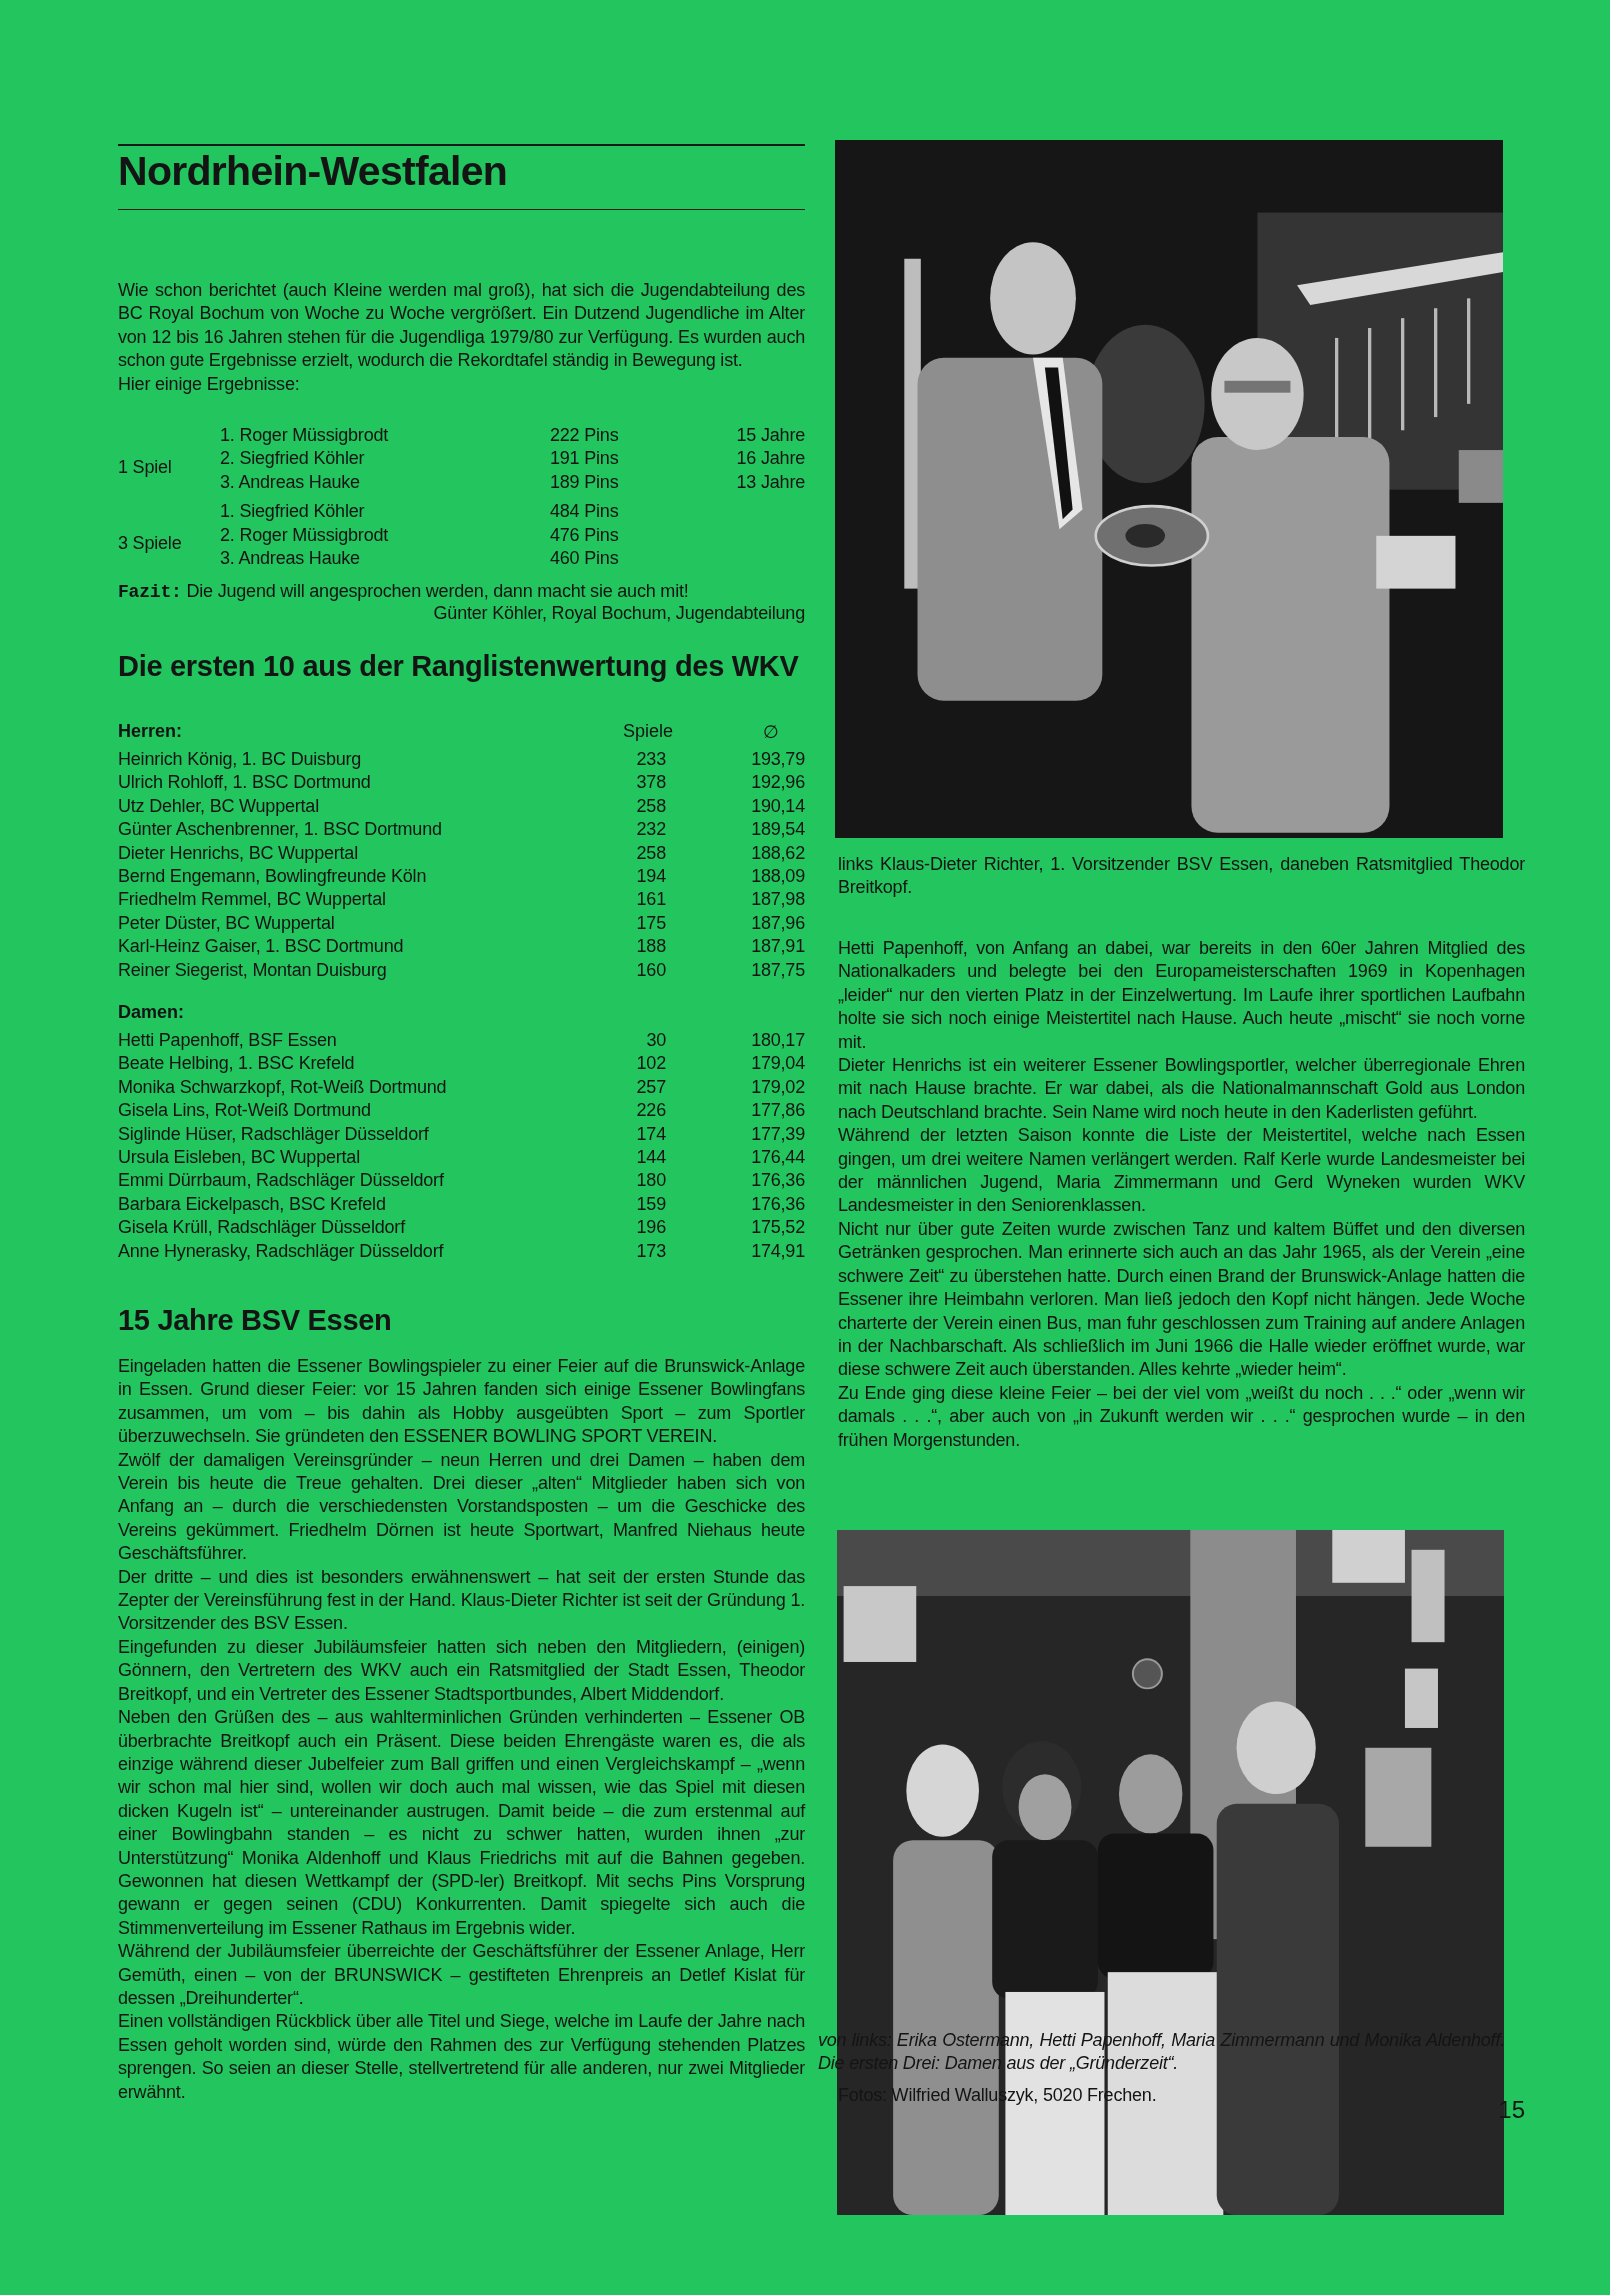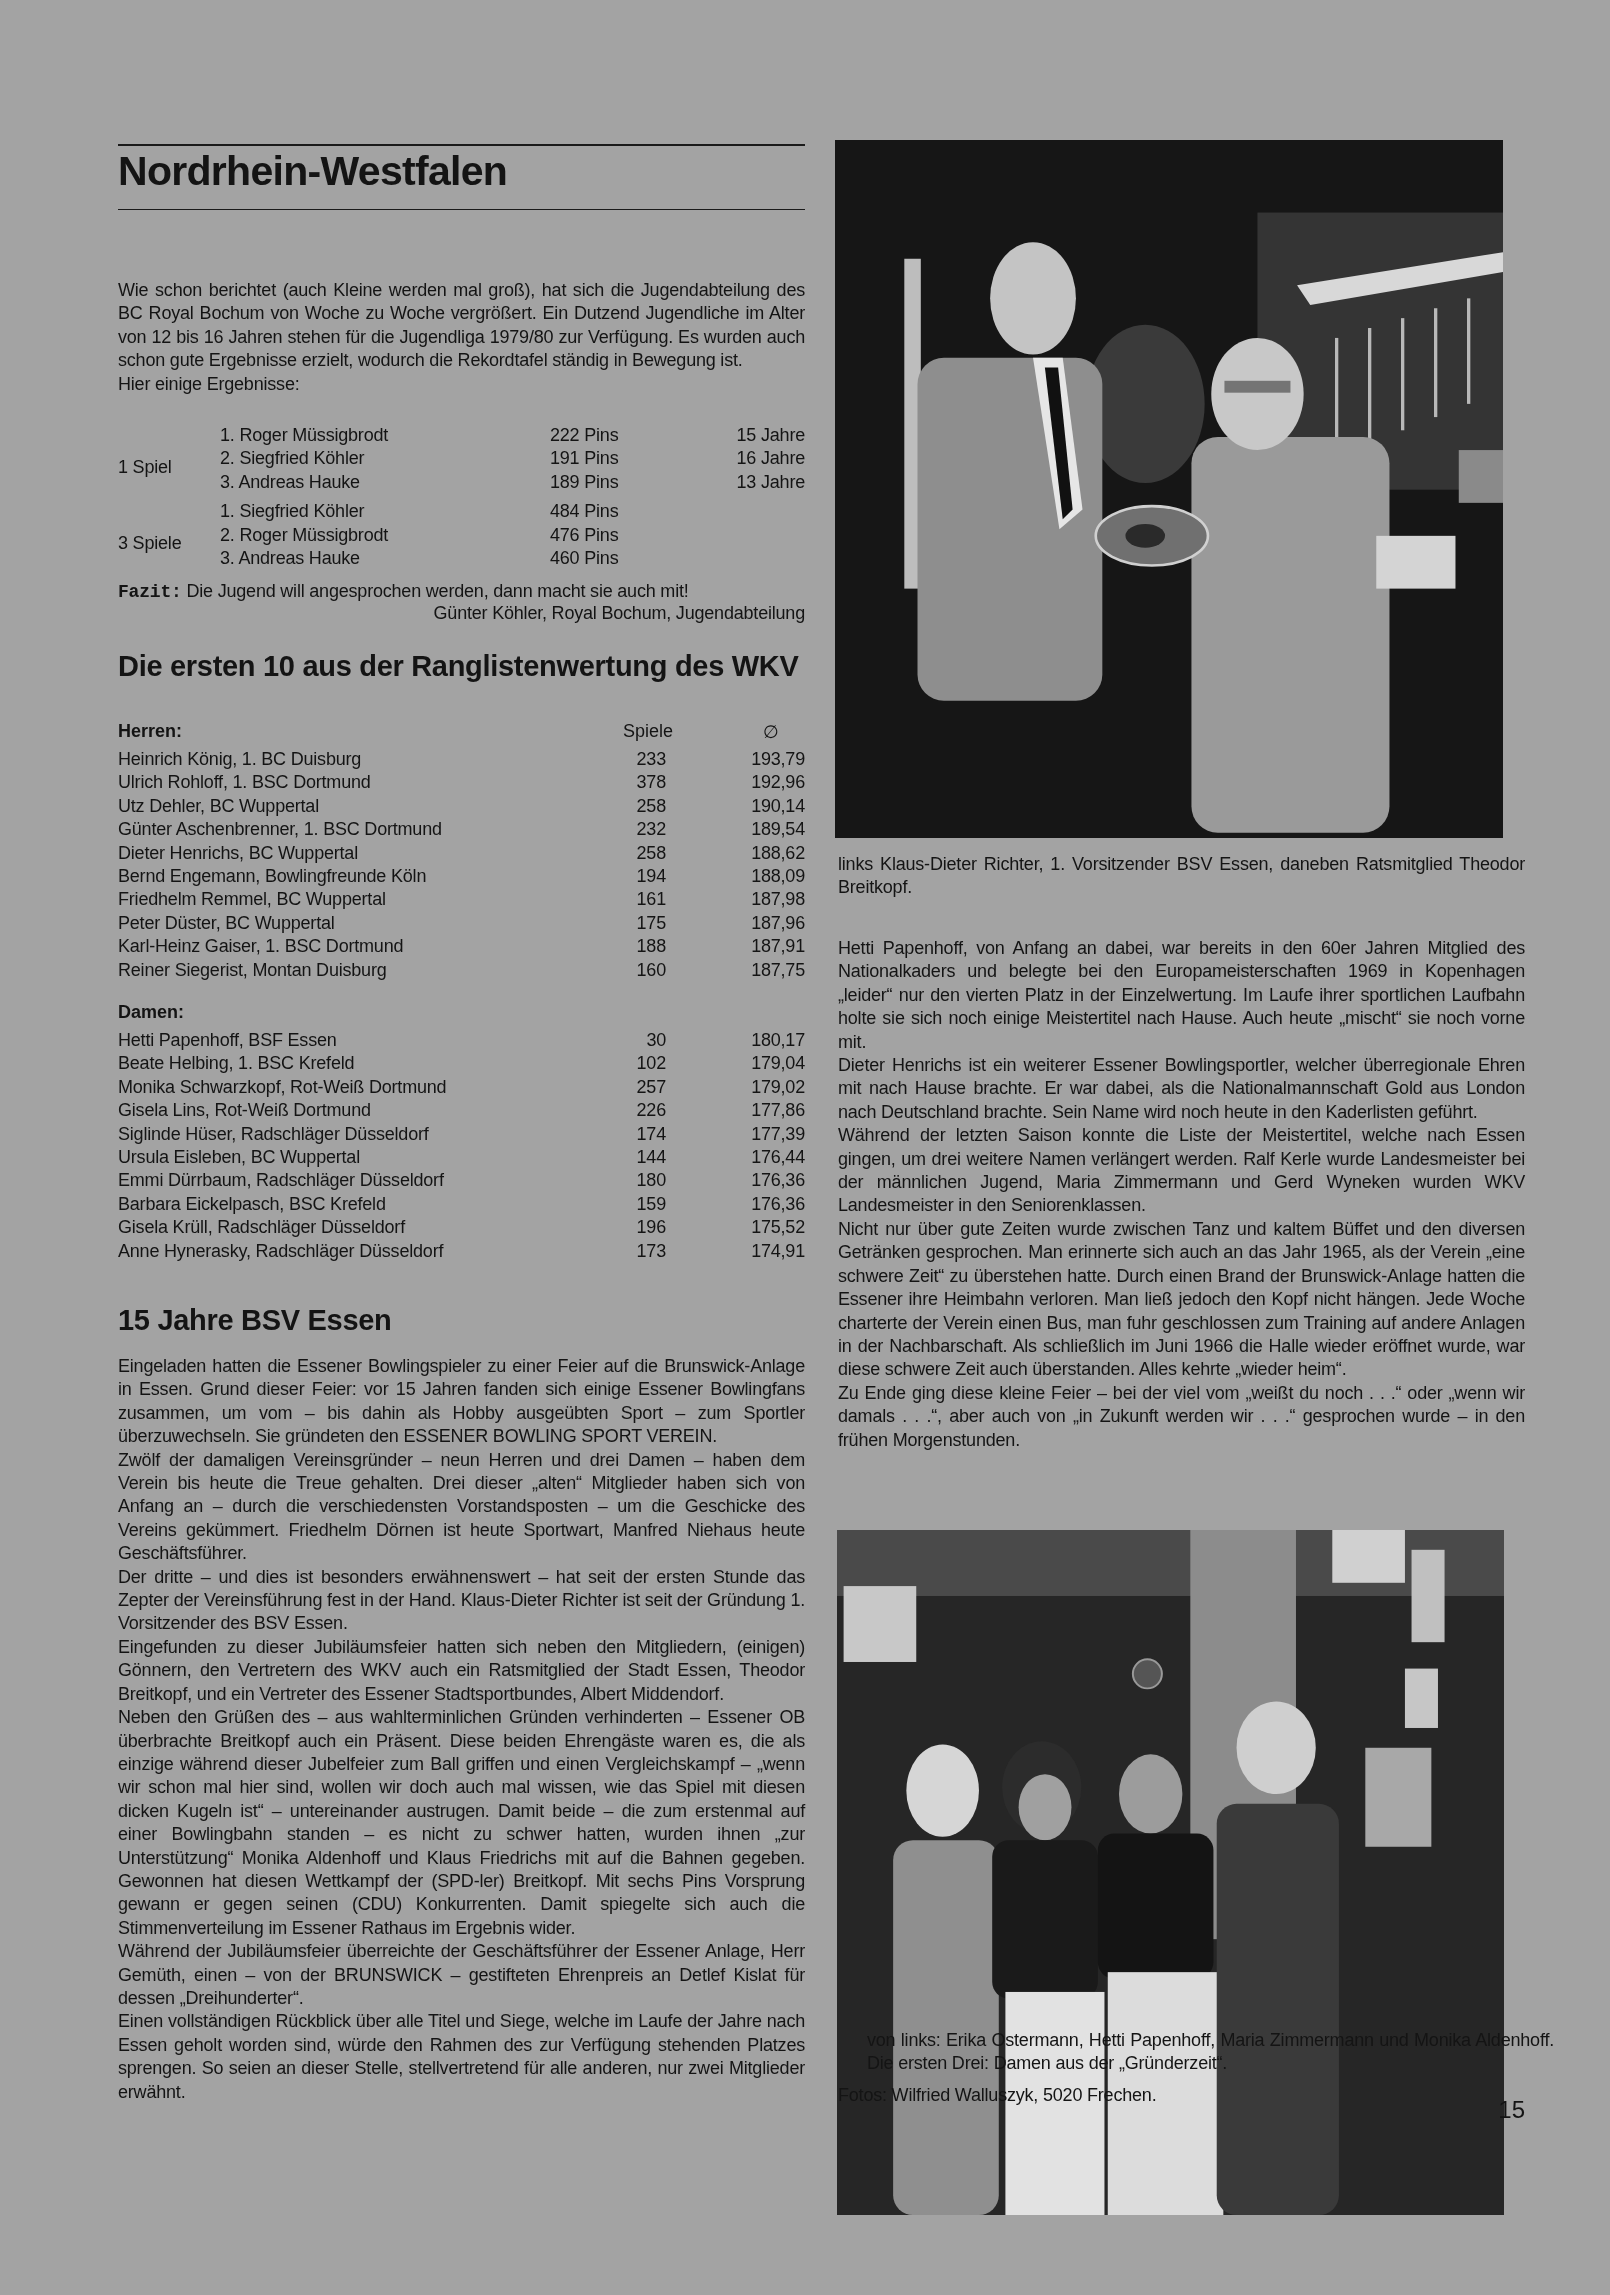--- a/index.html
+++ b/index.html
@@ -1,18 +1,18 @@
 <!DOCTYPE html>
 <html style="font-size:10.6px"><head>
 <meta charset="utf-8">
 <style>
   html, body { margin: 0; padding: 0; background: #ffffff; }
   body { width: 1610px; height: 2295px; position: relative; overflow: hidden;
          font-family: "Liberation Sans", sans-serif; color: #141414; }
-  .page { position: absolute; left: 0; top: 0; width: 1610px; height: 2295px; background: #a3a3a3; }
+  .page { position: absolute; left: 0; top: 0; width: 1610px; height: 2295px; background: #22c55e; }
 
   .rule { position: absolute; background: #1a1a1a; height: 2px; }
   .h-region { position: absolute; left: 118px; top: 151px; font-size: 41px; font-weight: bold;
               letter-spacing: -0.7px; line-height: 1; }
   .h2 { position: absolute; font-weight: bold; font-size: 29px; letter-spacing: -0.3px; line-height: 1.15; }
 
   .body-text { position: absolute; font-size: 18px; line-height: 23.4px; text-align: justify;
                letter-spacing: -0.2px; }
   .body-text p { margin: 0; }
   .left-col { left: 118px; width: 687px; }
@@ -292,18 +292,18 @@
       <ellipse cx="315" cy="420" rx="40" ry="50" fill="#a0a0a0"></ellipse>
       <rect x="235" y="470" width="160" height="240" rx="25" fill="#1a1a1a"></rect>
       <rect x="255" y="700" width="150" height="338" fill="#e2e2e2"></rect>
       <ellipse cx="475" cy="400" rx="48" ry="60" fill="#9c9c9c"></ellipse>
       <rect x="395" y="460" width="175" height="220" rx="25" fill="#141414"></rect>
       <rect x="410" y="670" width="175" height="368" fill="#dcdcdc"></rect>
       <ellipse cx="665" cy="330" rx="60" ry="70" fill="#cfcfcf"></ellipse>
       <rect x="575" y="415" width="185" height="623" rx="30" fill="#3a3a3a"></rect>
     </svg>
   </div>
-  <div class="caption" style="left:867px; top:2029px; width:687px;">von links: Erika Ostermann, Hetti Papenhoff, Maria Zimmermann und Monika Aldenhoff. Die ersten Drei: Damen aus der „Gründerzeit“.</div>
+  <div class="caption" style="left:818px; top:2029px; width:687px;font-style:italic;">von links: Erika Ostermann, Hetti Papenhoff, Maria Zimmermann und Monika Aldenhoff. Die ersten Drei: Damen aus der „Gründerzeit“.</div>
   <div class="caption" style="left:838px; top:2084px; width:687px; text-align:left;">Fotos: Wilfried Walluszyk, 5020 Frechen.</div>
 
   <div class="page-num">15</div>
 </div>
 
 
 </body></html>

